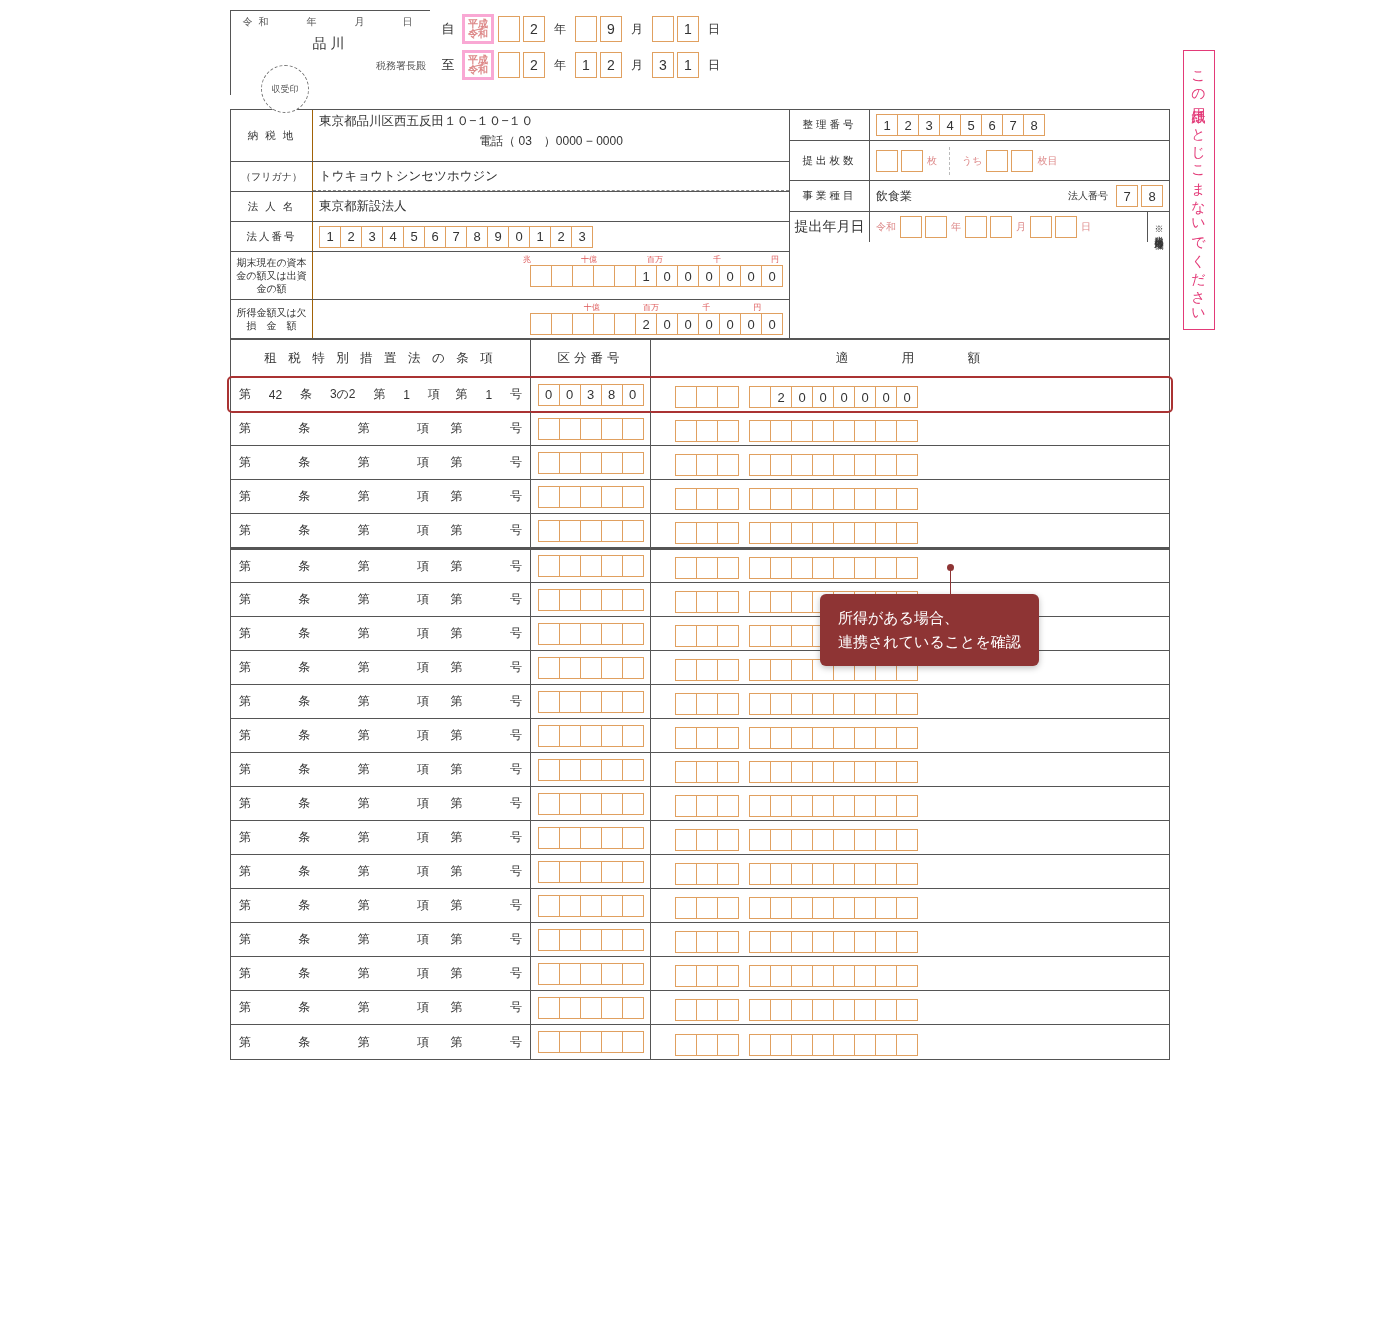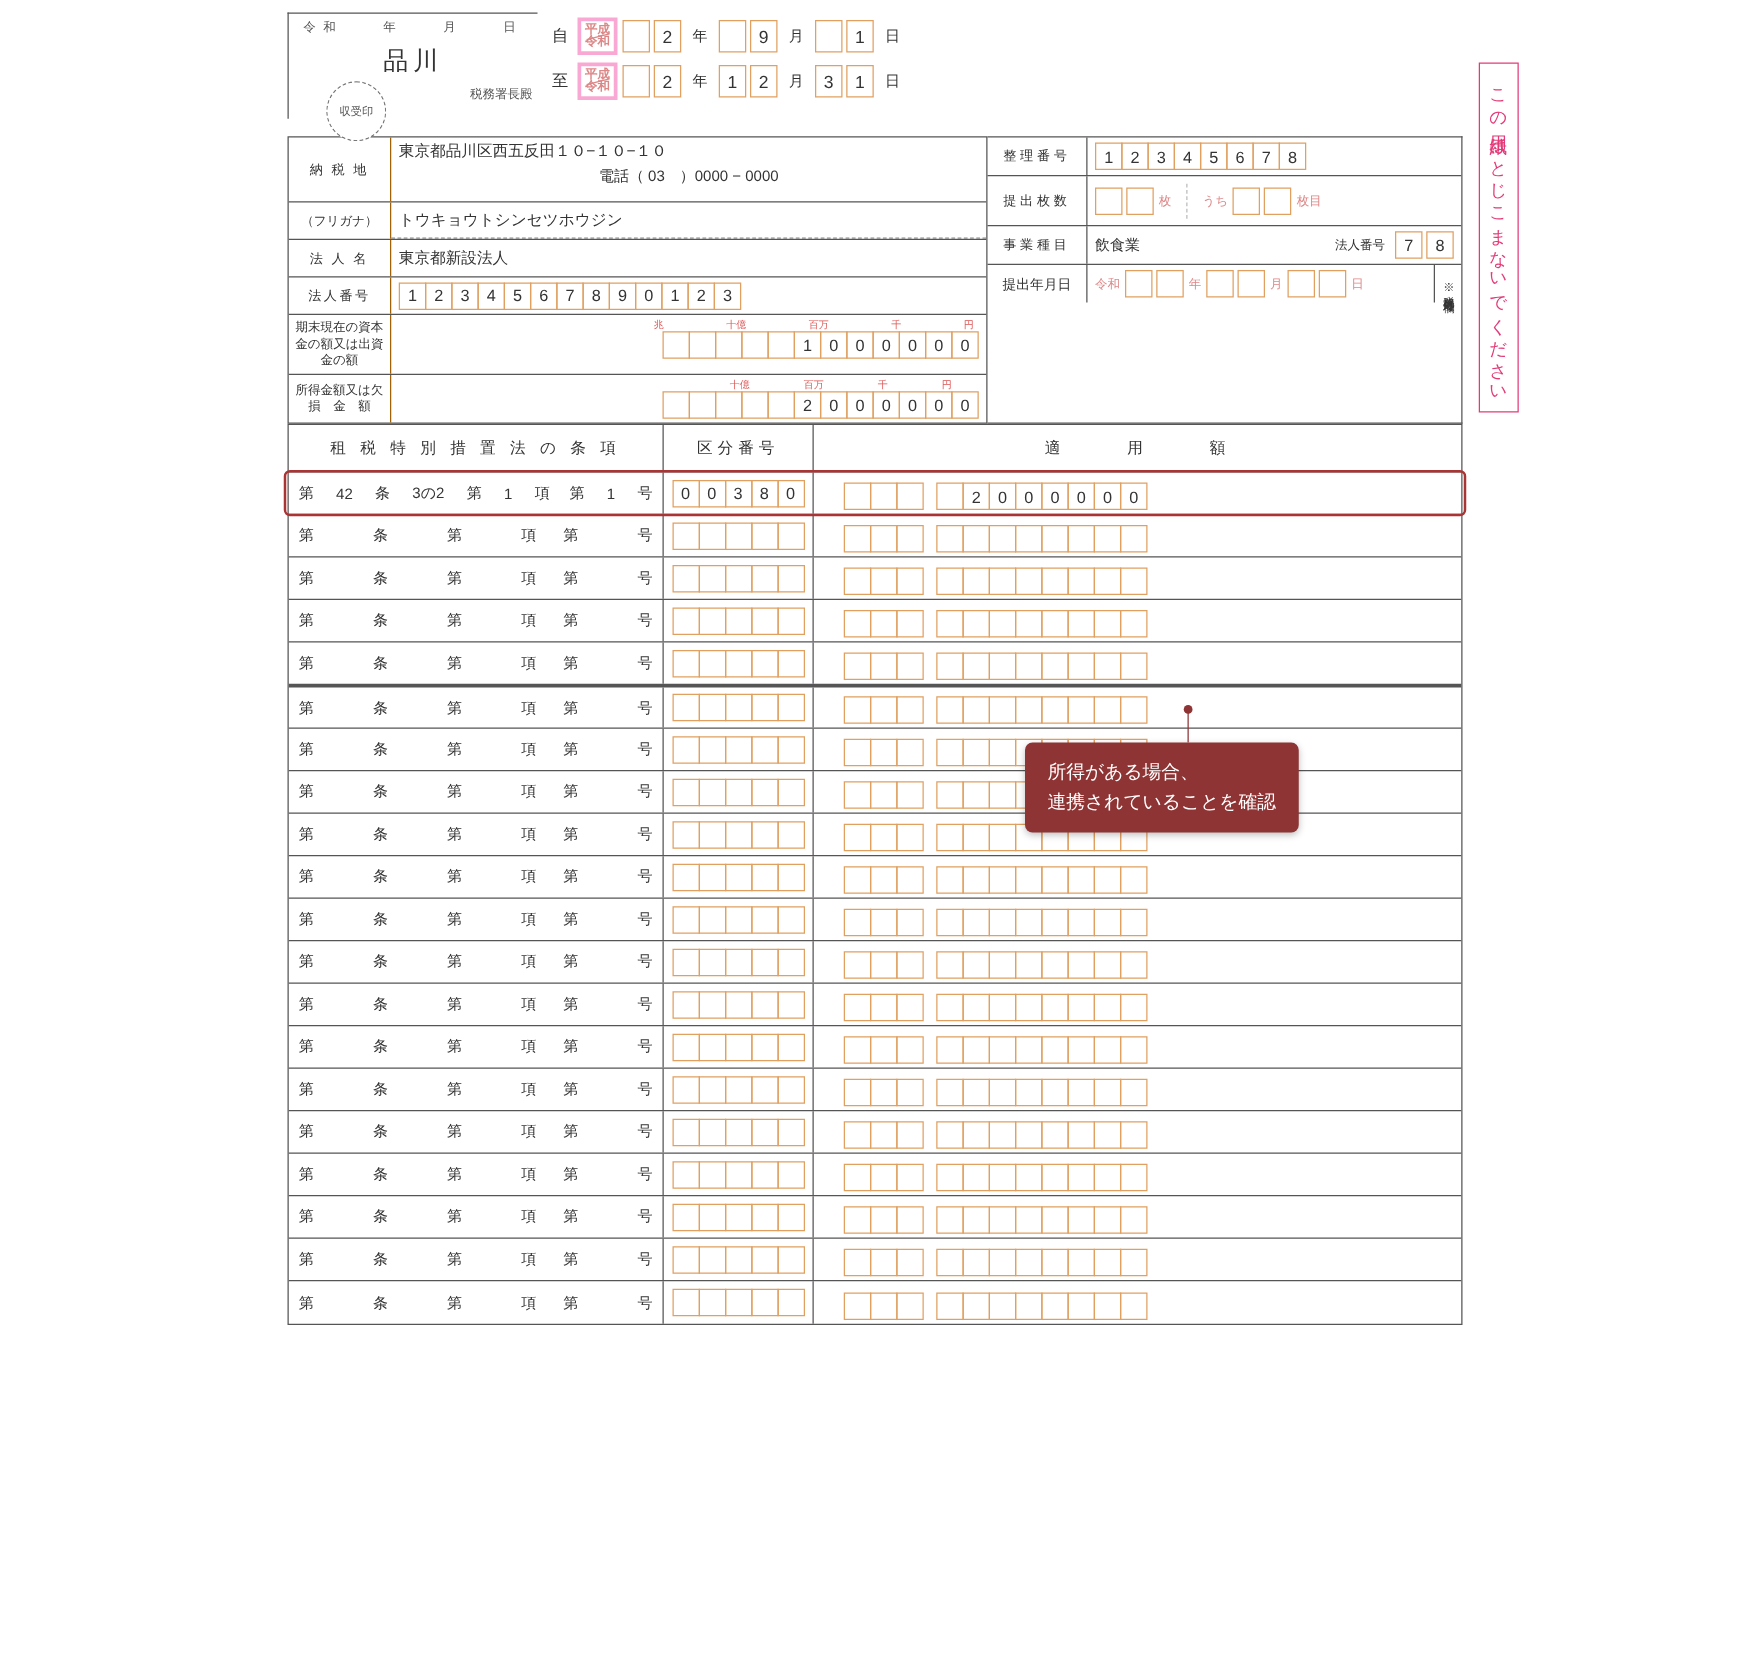--- a/index.html
+++ b/index.html
@@ -13,21 +13,21 @@
     width: 1400px;
   }
   .page { position: relative; width: 940px; margin: 0 auto; }
   .header { display: flex; align-items: flex-start; gap: 8px; margin-bottom: 6px; }
   .reiwa-block {
     border-left: 1px solid #555; border-top: 1px solid #555;
     width: 200px; height: 85px; position: relative; padding: 4px;
     font-size: 11px; text-align: center;
   }
   .reiwa-block .top { font-size: 10px; letter-spacing: 6px; margin-bottom: 6px; color:#555;}
-  .reiwa-block .big { font-size: 20px; font-weight: 500; margin: 6px 0; letter-spacing:4px;}
+  .reiwa-block .big { font-size: 14px; font-weight: 500; margin: 6px 0; letter-spacing:4px;}
   .reiwa-block .small { font-size: 10px; text-align: right; margin-top: 6px; color:#555;}
   .stamp-circle {
     position: absolute; bottom: -18px; left: 30px;
     border: 1px dashed #777; border-radius: 50%;
     width: 48px; height: 48px; display: flex; align-items: center; justify-content: center;
     font-size: 9px; background:#fff; color:#555;
   }
   .date-block { display: flex; flex-direction: column; gap: 6px; padding-top:4px;}
   .date-row { display: flex; align-items: center; gap: 4px; }
   .date-row .lbl { width: 20px; font-size: 13px; text-align:center;}
@@ -287,21 +287,21 @@
       <div class="r-row">
         <div class="r-lbl">事業種目</div>
         <div class="r-val">
           <span style="flex:1">飲食業</span>
           <span style="font-size:10px;margin-right:4px">法人番号</span>
           <div class="scell">7</div>
           <div class="scell">8</div>
         </div>
       </div>
       <div class="r-row" style="flex:1">
-        <div class="r-lbl" style="letter-spacing:0;font-size:11px">提出年月日</div>
+        <div class="r-lbl" style="letter-spacing:0;font-size:14px">提出年月日</div>
         <div class="r-val" style="flex:1;font-size:9px;color:#d99">
           <span class="pk">令和</span>
           <div class="scell"></div>
             <div class="scell"></div>
             <span class="pk">年</span>
           <div class="scell"></div>
             <div class="scell"></div>
             <span class="pk">月</span>
           <div class="scell"></div>
             <div class="scell"></div>

